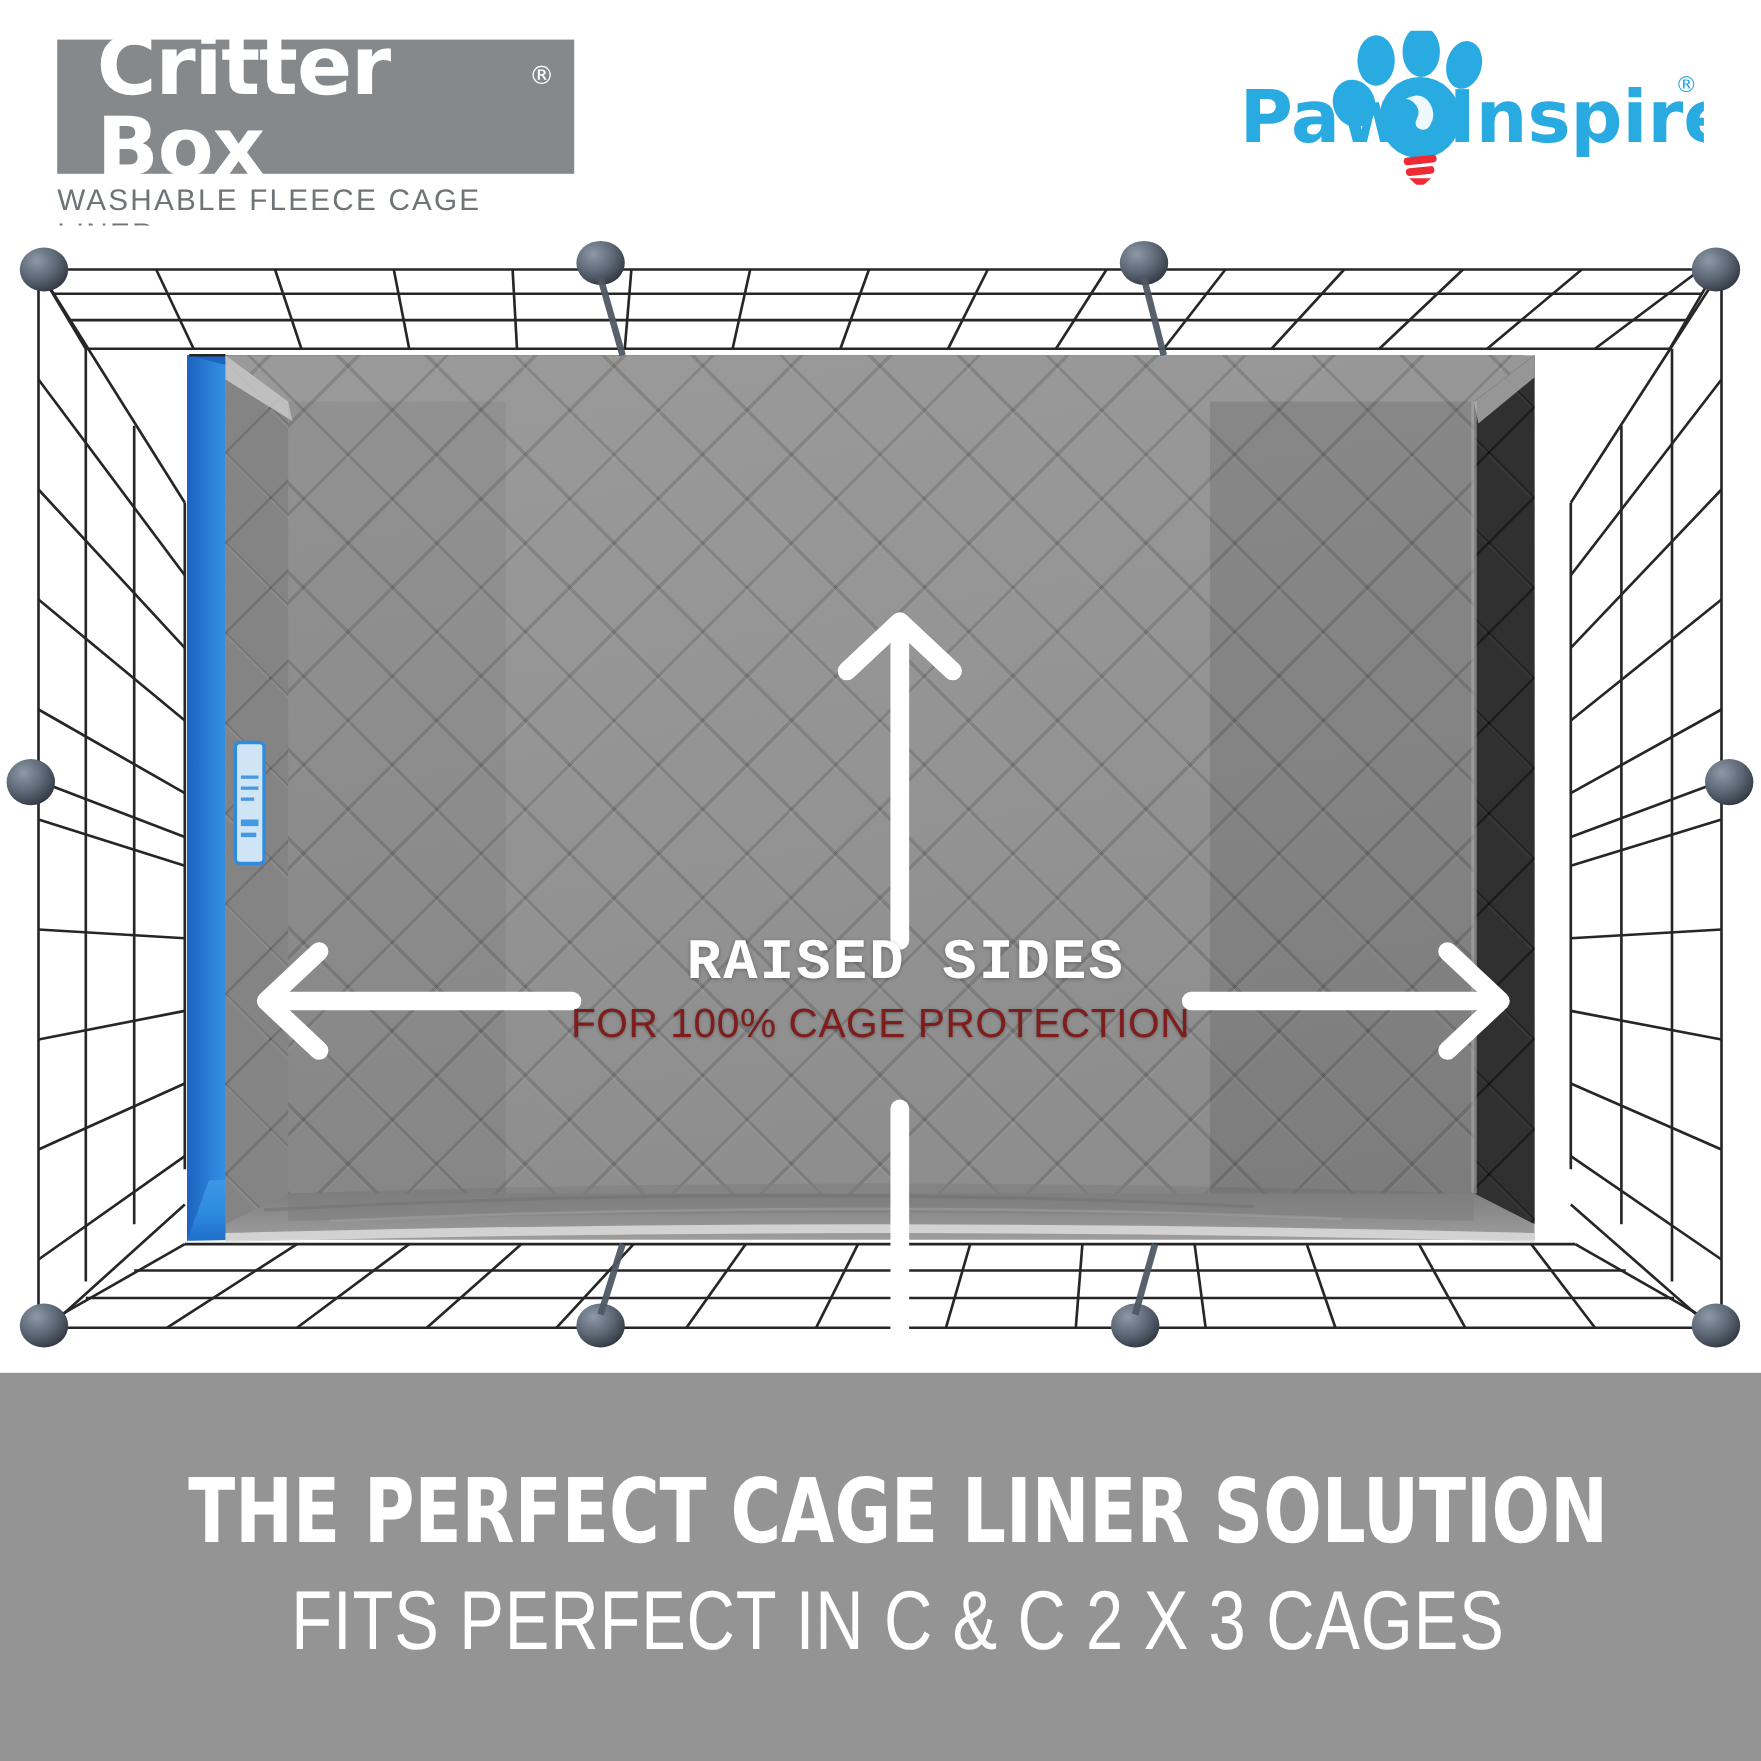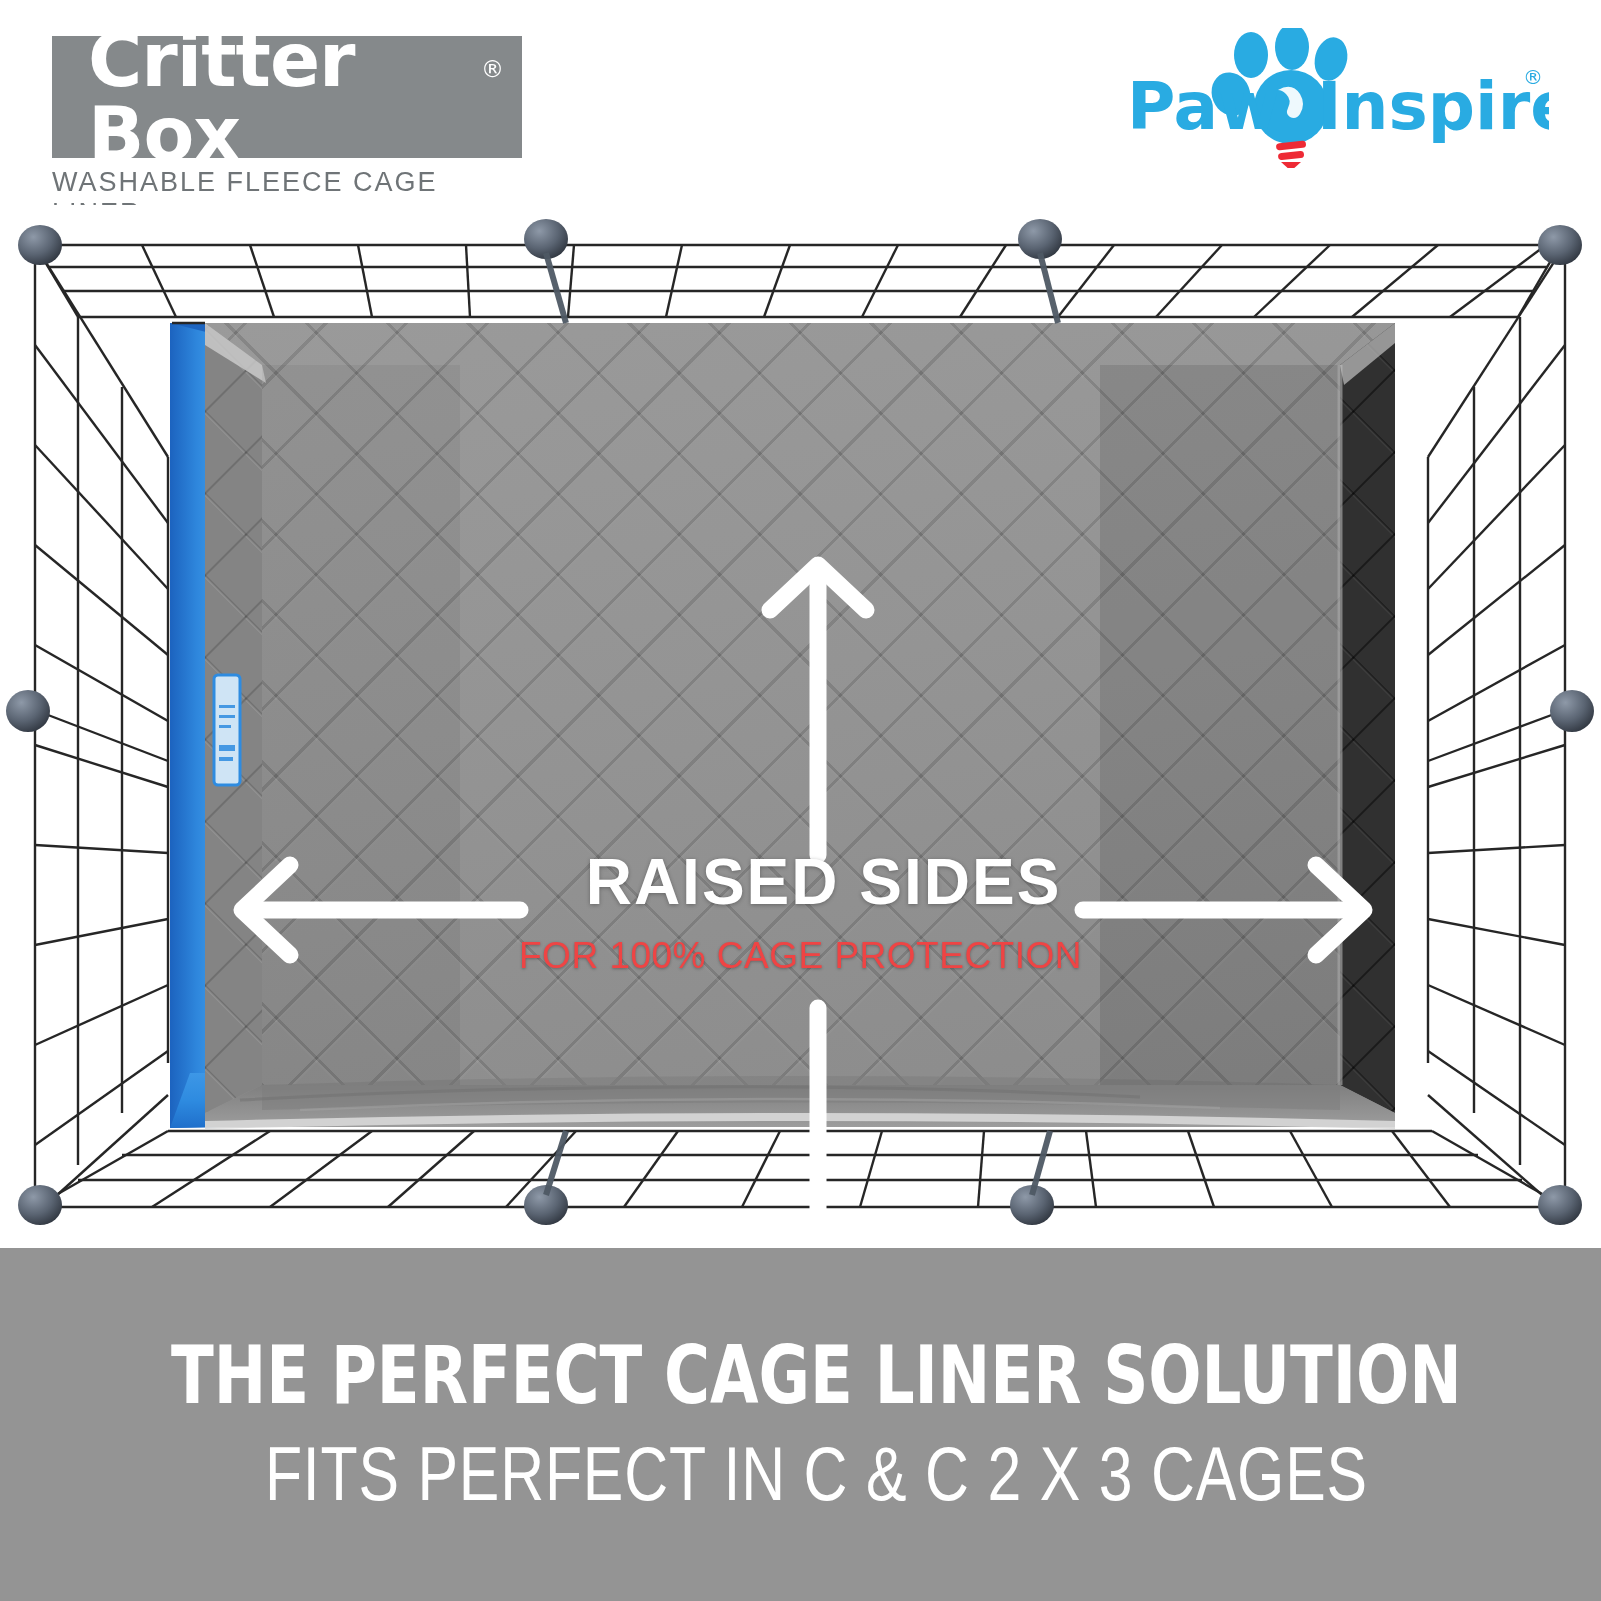--- a/index.html
+++ b/index.html
@@ -52,28 +52,28 @@
   #blue-rim { position:absolute; left:170px; top:98px; width:1215px; height:825px; }
 
   
   #overlay { position:absolute; left:0; top:205px; width:1601px; height:1043px; pointer-events:none; }
   #overlay svg { position:absolute; left:0; top:0; width:1601px; height:1043px; }
 
   #center-text {
     position:absolute; left:0; top:440px; width:1601px; text-align:center;
   }
   #raised-title {
-    color:#ffffff; font-size:64px; font-weight:bold; letter-spacing:2px;
-    font-family:Liberation Sans, sans-serif; line-height:1;
+    color:#ffffff; font-size:52px; font-weight:bold; letter-spacing:2px;
+    font-family:Liberation Mono, monospace; line-height:1;
     text-shadow:0 1px 4px rgba(0,0,0,0.30);
     padding-left:46px;
   }
   #raised-sub {
-    color:#ef4444; font-size:37px; font-weight:400; letter-spacing:0.5px;
-    margin-top:23px; font-family:"Liberation Sans", sans-serif; line-height:1;
+    color:#7f1d1d; font-size:37px; font-weight:400; letter-spacing:0.5px;
+    margin-top:10px; font-family:"Liberation Sans", sans-serif; line-height:1;
     text-shadow:0 1px 3px rgba(0,0,0,0.30);
   }
 
   
   #banner {
     position:absolute; left:0; top:1248px; width:1601px; height:353px;
     background:#949494; display:flex; flex-direction:column;
     align-items:center; justify-content:center;padding-left:31px;
   }
   #banner-title {

